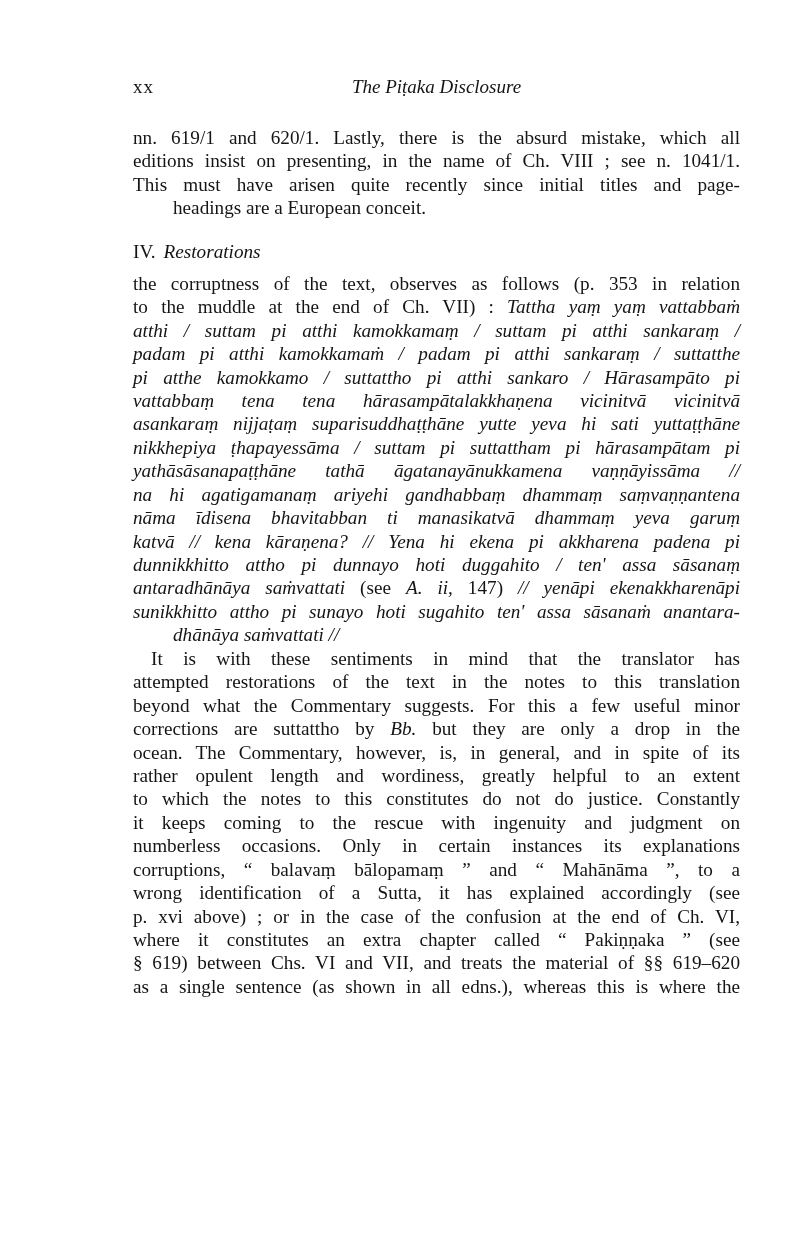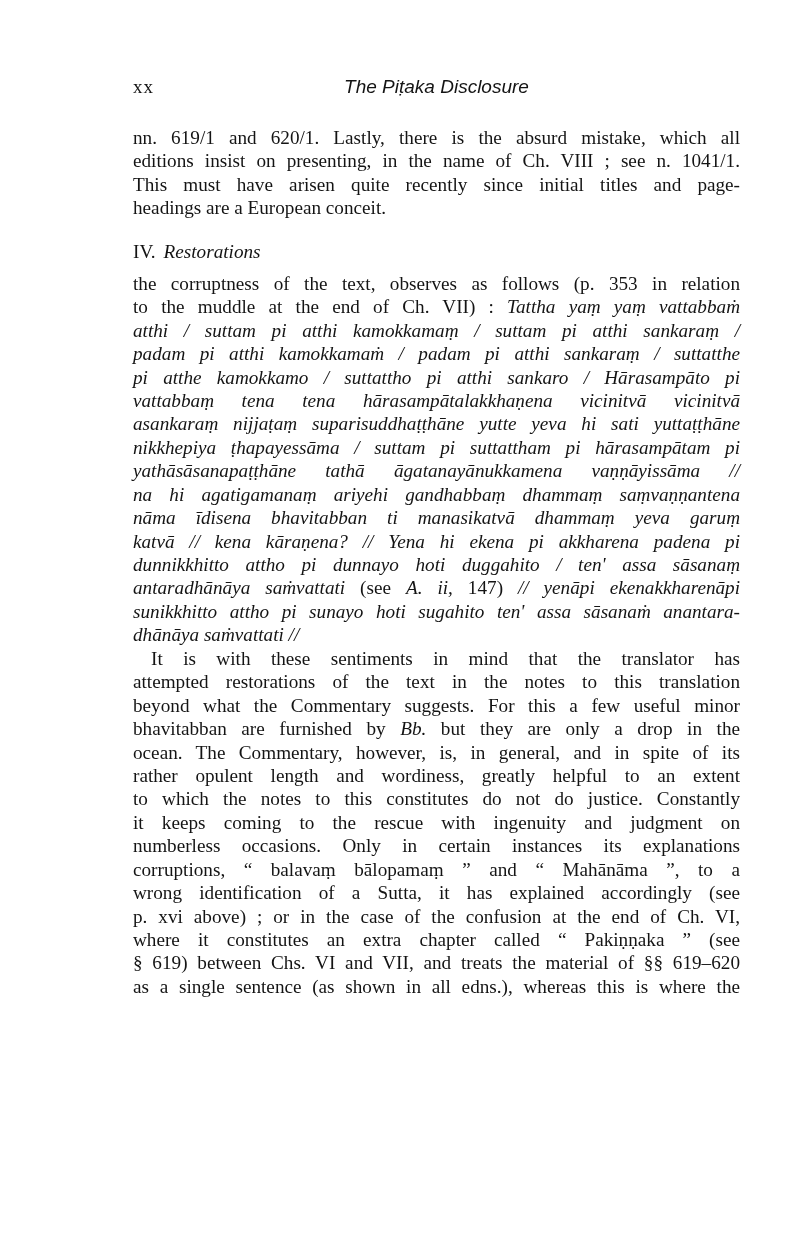--- a/index.html
+++ b/index.html
@@ -3,26 +3,26 @@
 <meta charset="utf-8">
 <style>
   html, body { margin: 0; padding: 0; background: #ffffff; }
   body { width: 793px; height: 1239px; position: relative; overflow: hidden;
          font-family: "DejaVu Serif", "Liberation Serif", serif; color: #141414; }
   .page { position: absolute; left: 0; top: 0; width: 688px; height: 1239px; }
   .running-head { position: absolute; top: 76px; left: 133px; width: 607px; height: 24px; }
   .folio { position: absolute; left: 0; top: 0; font-family: "Liberation Serif", serif;
            font-size: 19px; letter-spacing: 1px; }
   .book-title { position: absolute; left: 0; right: 0; top: 0; text-align: center;
-                font-family: Liberation Sans, sans-serif; font-style: italic; font-size: 19px; }
+                font-family: Liberation Serif, serif; font-style: italic; font-size: 19px; }
   .body { position: absolute; left: 133px; top: 126px; width: 607px; }
   .line { display: block; height: 23.45px; line-height: 23.45px; font-family: "Liberation Serif", serif;
           font-size: 19.2px; text-align: justify; text-align-last: justify; white-space: nowrap; }
   .line span.fill { display: inline-block; width: 100%; text-align: justify; text-align-last: justify; white-space: normal; }
-  .line.last { text-align-last: left; }
+  .line.last { text-align-last: left; margin-left: 40px; }
   .line.last span.fill { text-align-last: left; }
   .line.indent span.fill { text-indent: 18px; }
   .line.it { font-style: italic; }
   .heading { height: 40px; line-height: 40px; padding-top: 12px; font-family: "Liberation Serif", serif;
              font-size: 19.2px; }
   .heading .num { margin-right: 8px; }
   .heading .ttl { font-style: italic; text-align: right; }
 </style>
 </head>
 <body>
@@ -63,21 +63,21 @@
       <div class="line it"><span class="fill">dunnikkhitto attho pi dunnayo hoti duggahito / ten' assa sāsanaṃ</span></div>
       <div class="line"><span class="fill"><i>antaradhānāya saṁvattati</i> <span>(see</span> <i>A. ii,</i> <span>147)</span> <i>// yenāpi ekenakkharenāpi</i></span></div>
       <div class="line it"><span class="fill">sunikkhitto attho pi sunayo hoti sugahito ten' assa sāsanaṁ anantara-</span></div>
       <div class="line it last"><span class="fill">dhānāya saṁvattati //</span></div>
     </div>
 
     <div>
       <div class="line indent"><span class="fill">It is with these sentiments in mind that the translator has</span></div>
       <div class="line"><span class="fill">attempted restorations of the text in the notes to this translation</span></div>
       <div class="line"><span class="fill">beyond what the Commentary suggests. For this a few useful minor</span></div>
-      <div class="line"><span class="fill"><span>bhavitabban are furnished by</span> <i>Bb.</i> <span>but they are only a drop in the</span></span></div>
+      <div class="line"><span class="fill"><span>corrections are suttattho by</span> <i>Bb.</i> <span>but they are only a drop in the</span></span></div>
       <div class="line"><span class="fill">ocean. The Commentary, however, is, in general, and in spite of its</span></div>
       <div class="line"><span class="fill">rather opulent length and wordiness, greatly helpful to an extent</span></div>
       <div class="line"><span class="fill">to which the notes to this constitutes do not do justice. Constantly</span></div>
       <div class="line"><span class="fill">it keeps coming to the rescue with ingenuity and judgment on</span></div>
       <div class="line"><span class="fill">numberless occasions. Only in certain instances its explanations</span></div>
       <div class="line"><span class="fill">corruptions, “ balavaṃ bālopamaṃ ” and “ Mahānāma ”, to a</span></div>
       <div class="line"><span class="fill">wrong identification of a Sutta, it has explained accordingly (see</span></div>
       <div class="line"><span class="fill">p. xvi above) ; or in the case of the confusion at the end of Ch. VI,</span></div>
       <div class="line"><span class="fill">where it constitutes an extra chapter called “ Pakiṇṇaka ” (see</span></div>
       <div class="line"><span class="fill">§ 619) between Chs. VI and VII, and treats the material of §§ 619–620</span></div>

